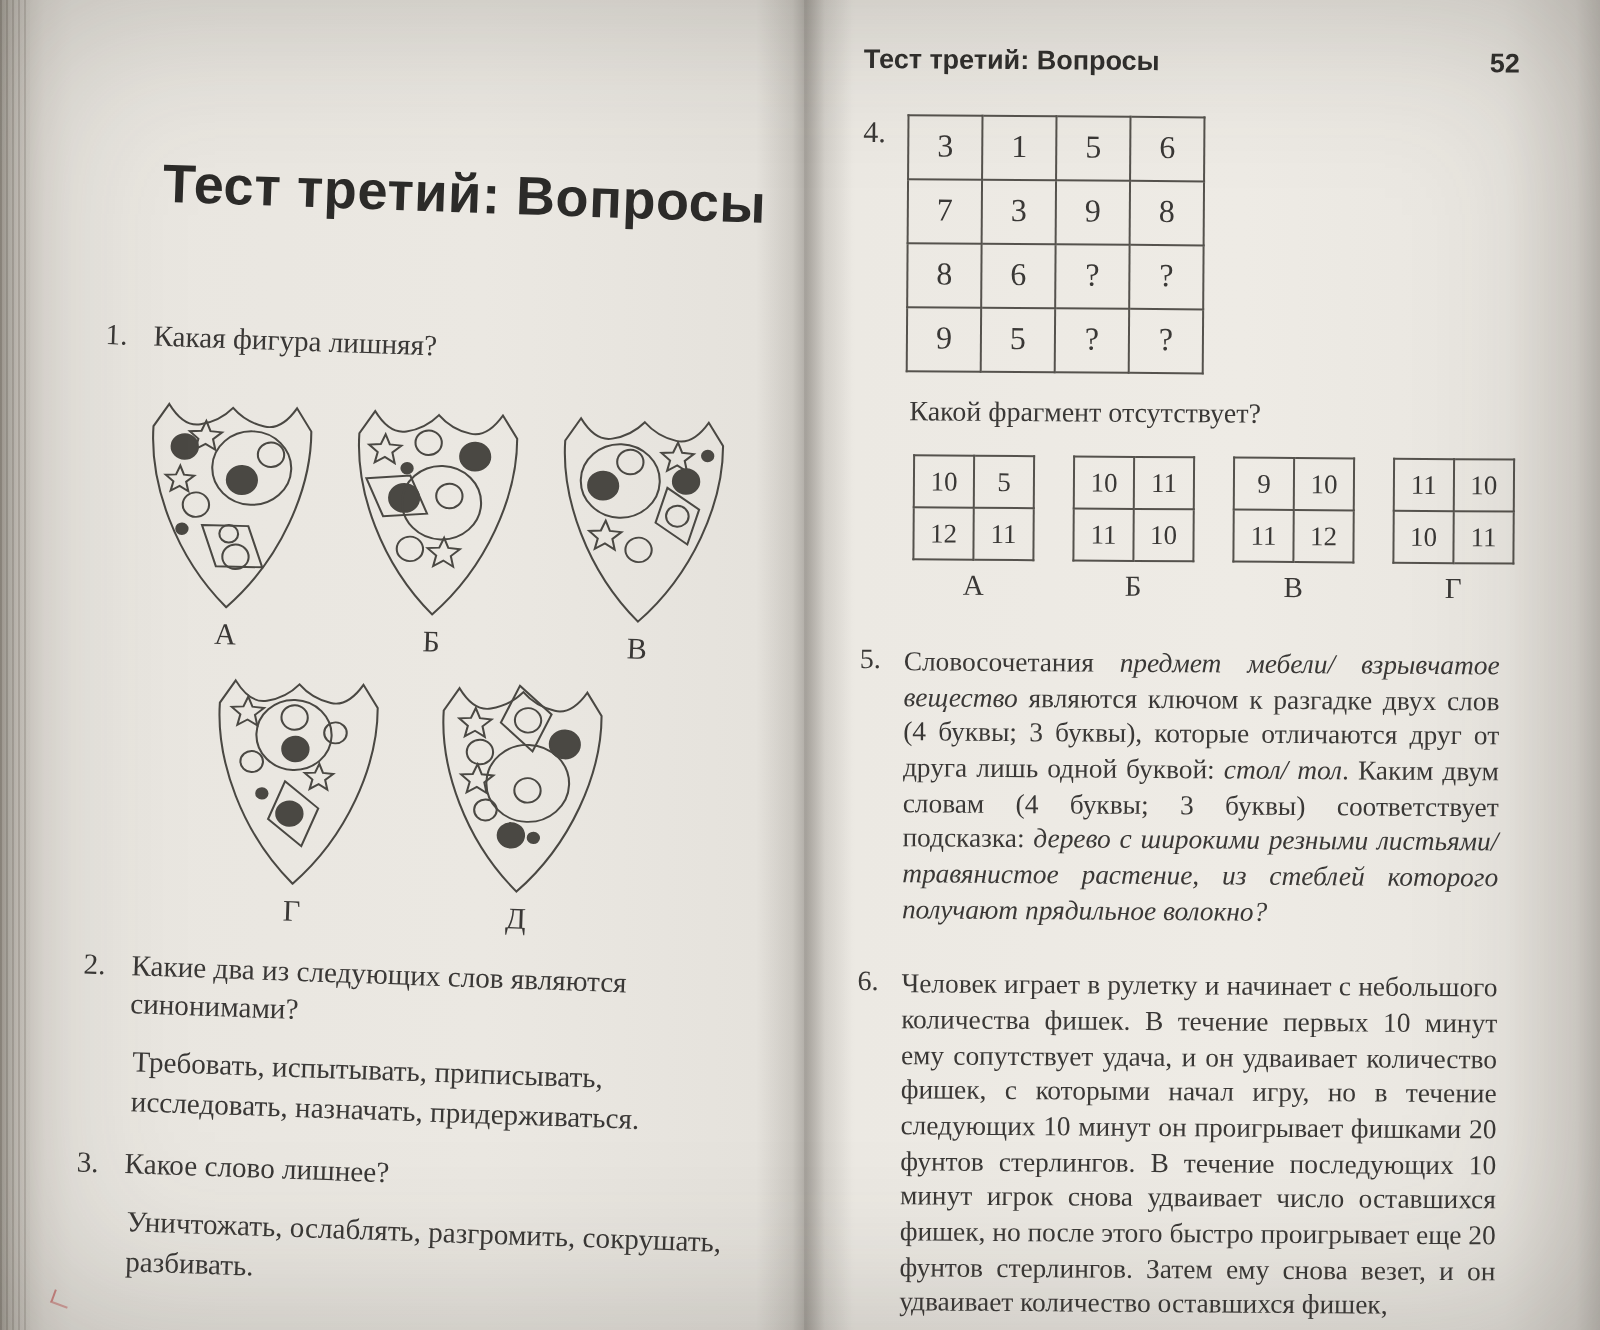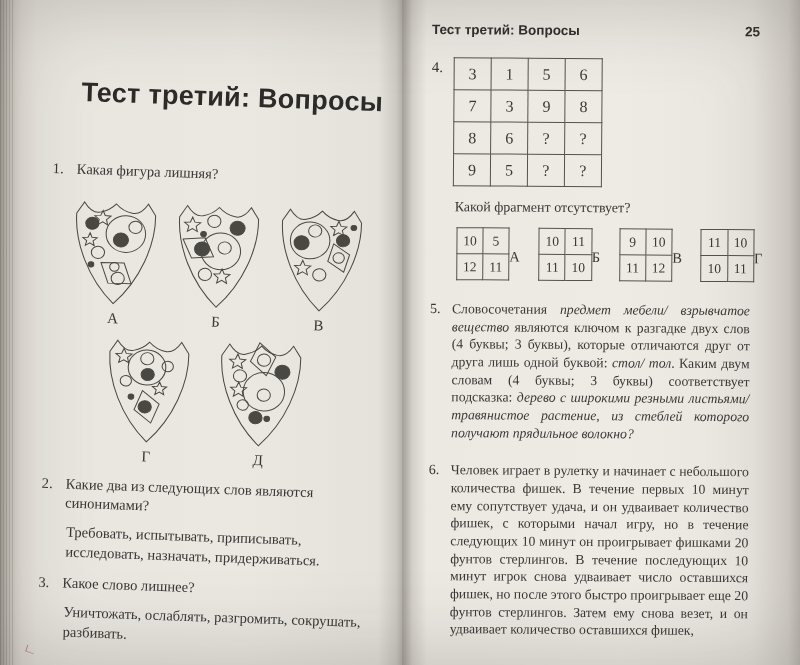--- a/index.html
+++ b/index.html
@@ -53,21 +53,21 @@
   .rp-header { display: flex; justify-content: space-between; align-items: baseline;
     font-family: "Liberation Sans", sans-serif; font-weight: 700; font-size: 13.5px;
     color: #2f2e2c; padding-right: 4px; }
   .q4 { display: flex; margin-top: 20px; }
   .q4 .q-num { width: 22px; flex: none; font-size: 15px; padding-top: 2px; }
   table.matrix { border-collapse: collapse; }
   table.matrix td { width: 37px; height: 32px; border: 1.3px solid #55524d;
     text-align: center; font-size: 16px; color: #3a3836; }
   .q4-question { margin: 13px 0 12px 24px; font-size: 14px; }
   .fragments { display: flex; gap: 19px; margin-left: 26px; }
-  .fragment { display: flex; align-items: center; }
+  .fragment { display: flex; flex-direction: column; align-items: center; }
   table.frag { border-collapse: collapse; }
   table.frag td { width: 30px; height: 26px; border: 1.2px solid #55524d;
     text-align: center; font-size: 13.5px; color: #3a3836; }
   .frag-label { margin-top: 5px; font-size: 14.5px; }
   .q56 { display: flex; margin-top: 20px; }
   .q56 .q-num { width: 22px; flex: none; font-size: 14px; padding-top: 1px; }
   .q-body { font-size: 13.7px; line-height: 1.29; text-align: justify; width: 298px; }
   .q-body i { font-style: italic; }
 </style>
 </head>
@@ -187,21 +187,21 @@
     <div class="q lp-q3">
       <span class="q-num">3.</span>
       <span>Какое слово лишнее?</span>
     </div>
     <div class="words">Уничтожать, ослаблять, разгромить, сокрушать, разбивать.</div>
   </div>
 
   <div class="rp-content">
     <div class="rp-header">
       <span>Тест третий: Вопросы</span>
-      <span>25</span>
+      <span>52</span>
     </div>
 
     <div class="q4">
       <span class="q-num">4.</span>
       <table class="matrix">
         <tbody>
             <tr>
               <td>3</td>
               <td>1</td>
               <td>5</td>

